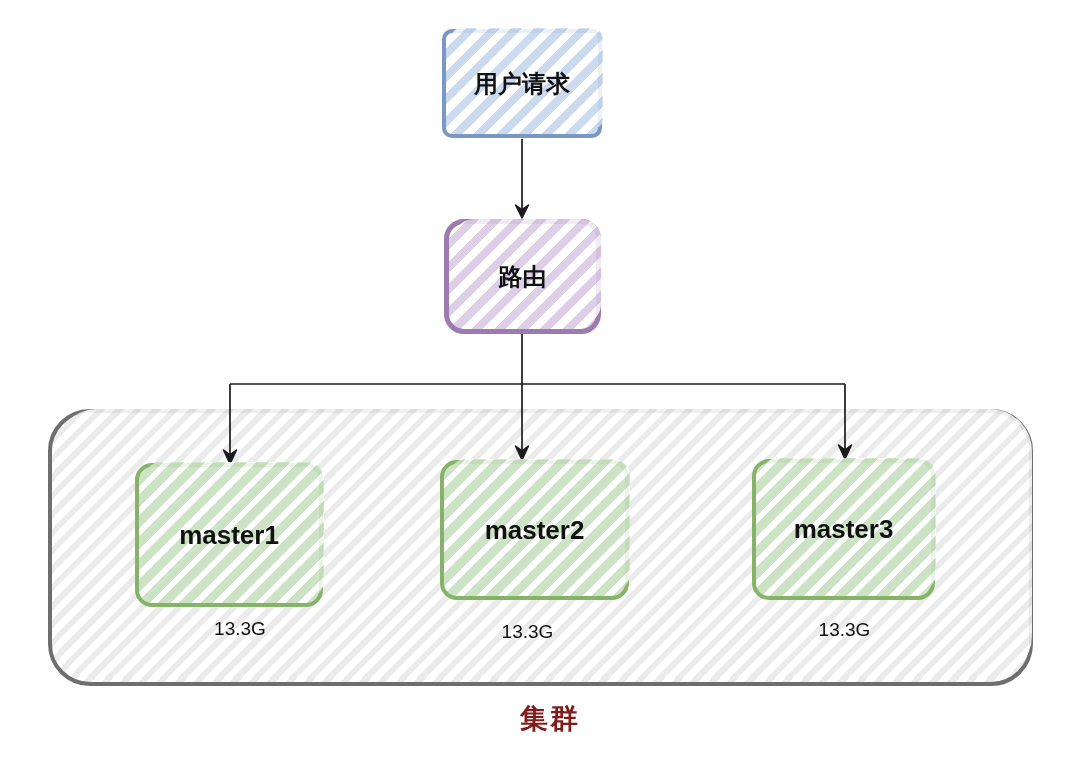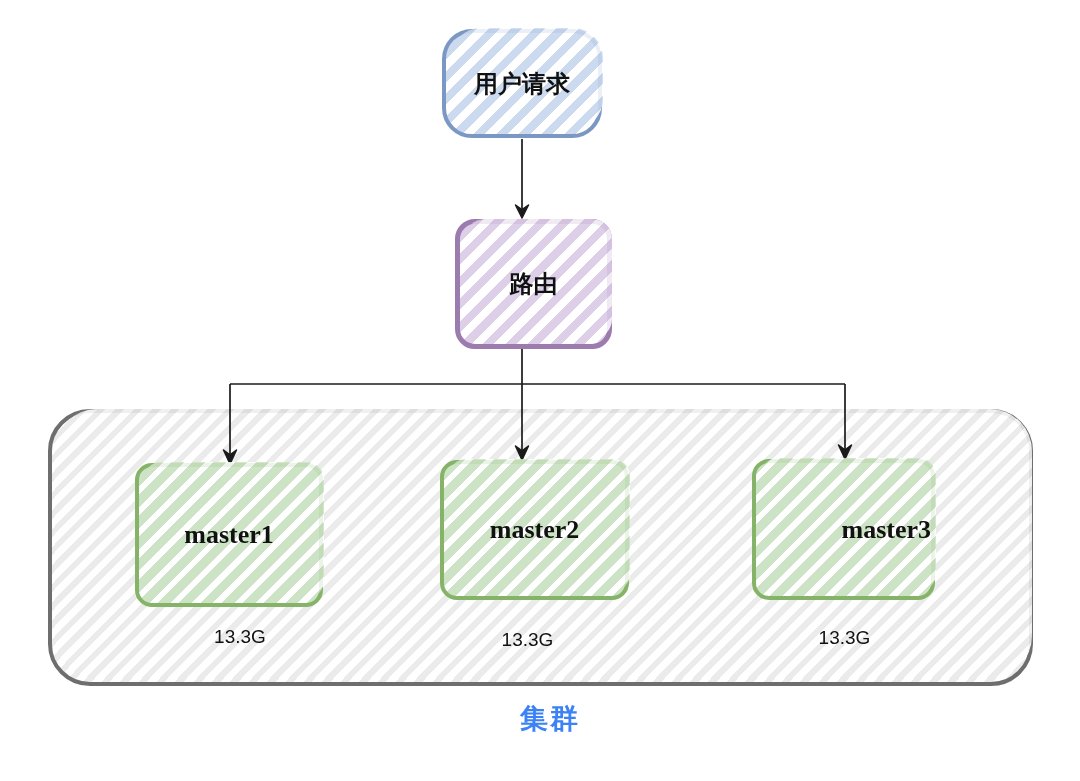--- a/index.html
+++ b/index.html
@@ -12,59 +12,58 @@
     position:absolute;z-index:2;display:flex;align-items:center;justify-content:center;
     box-sizing:border-box;color:#111;font-weight:bold;text-align:center;
   }
   .node::before{ 
     content:"";position:absolute;z-index:-1;left:0;top:0;right:0;bottom:0;
     background:inherit;border-radius:inherit;transform:translate(5px,-5px);
     opacity:.85;
   }
   .node-blue{
     left:442px;top:29px;width:160px;height:109px;
-    border:4px solid #7b97c3;border-radius:30px;
+    border:4px solid #7b97c3;border-radius:10px;
     background:#fff repeating-linear-gradient(-45deg,#ccdaf0 0 8px,#ffffff 8px 16px);
     font-size:24px;
   }
   .node-purple{
-    left:455px;top:219px;width:157px;height:130px;
+    left:444px;top:219px;width:157px;height:115px;
     border:5px solid #9c7bae;border-radius:20px;
     background:#fff repeating-linear-gradient(-45deg,#decfe9 0 8px,#ffffff 8px 16px);
     font-size:24px;
   }
   .node-green{
     border:4px solid #85b468;border-radius:17px;
     background:#fff repeating-linear-gradient(-45deg,#cde3c5 0 9px,#ffffff 9px 15px);
     font-size:26px;
-    font-family:Liberation Serif, serif;
   }
   #master1{left:135px;top:463px;width:188px;height:144px;}
   #master2{left:440px;top:460px;width:189px;height:140px;}
-  #master3{left:752px;top:459px;width:183px;height:141px;justify-content:flex-end;}
+  #master3{left:752px;top:459px;width:183px;height:141px;}
   
   .cluster{
     position:absolute;z-index:1;left:48px;top:409px;width:985px;height:277px;
     box-sizing:border-box;border:4px solid #6e6e6e;border-radius:42px;
     background:#fff repeating-linear-gradient(-45deg,#ebebeb 0 6px,#ffffff 6px 13px);
   }
   .cluster::before{
     content:"";position:absolute;z-index:-1;left:0;top:0;right:0;bottom:0;
     background:inherit;border-radius:inherit;transform:translate(3px,-4px);opacity:.9;
   }
   
   .size-label{
-    position:absolute;z-index:3;color:#111;font-size:19px;text-align:center;margin-top:8px;
+    position:absolute;z-index:3;color:#111;font-size:19px;text-align:center;
   }
   #size1{left:140px;top:618px;width:200px;}
   #size2{left:430px;top:621px;width:195px;}
   #size3{left:752px;top:619px;width:185px;}
   .cluster-label{
     position:absolute;z-index:3;left:450px;top:700px;width:200px;
-    text-align:center;color:#3b82f6;font-size:28px;font-weight:600;letter-spacing:2px;
+    text-align:center;color:#7f1d1d;font-size:28px;font-weight:600;letter-spacing:2px;
   }
   .watermark{
     position:absolute;z-index:3;right:10px;top:747px;
     font-family:"Liberation Serif",serif;font-size:20px;color:#ee1c1c;
   }
   
   .connectors{position:absolute;z-index:1;left:0;top:0;pointer-events:none;}
   .connectors path.line{stroke:#1b1b1b;stroke-width:1.7;fill:none;}
   .connectors path.head{stroke:#1b1b1b;stroke-width:1.5;fill:#1b1b1b;stroke-linejoin:round;}
 </style>

